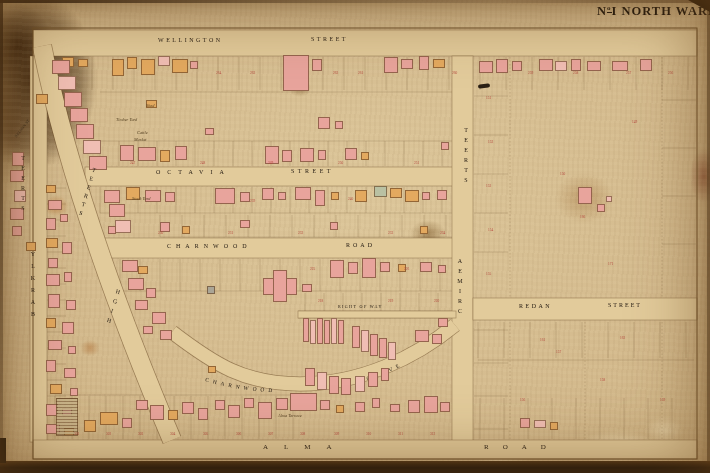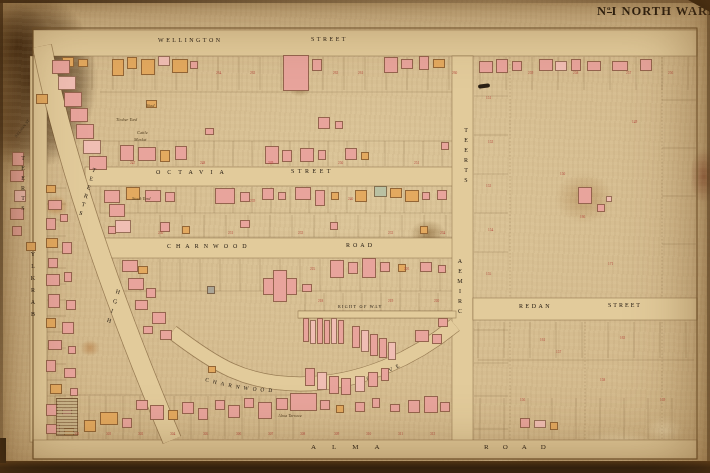--- a/index.html
+++ b/index.html
@@ -444,21 +444,21 @@
     </div>
   <div id="labels-layer">
       <div class="lbl h" style="left: 158px; top: 37px; font-size: 6px; letter-spacing: 2.5px;">WELLINGTON</div>
       <div class="lbl h" style="left: 311px; top: 36px; font-size: 6px; letter-spacing: 2.5px;">STREET</div>
       <div class="lbl h" style="left: 156px; top: 169px; font-size: 6px; letter-spacing: 7px;">OCTAVIA</div>
       <div class="lbl h" style="left: 291px; top: 168px; font-size: 6px; letter-spacing: 3.5px;">STREET</div>
       <div class="lbl h" style="left: 167px; top: 243px; font-size: 6px; letter-spacing: 5px;">CHARNWOOD</div>
       <div class="lbl h" style="left: 346px; top: 242px; font-size: 6px; letter-spacing: 3px;">ROAD</div>
       <div class="lbl h" style="left: 519px; top: 303px; font-size: 6px; letter-spacing: 2.5px;">REDAN</div>
       <div class="lbl h" style="left: 608px; top: 302px; font-size: 6px; letter-spacing: 2px;">STREET</div>
-      <div class="lbl h" style="left: 263px; top: 444px; font-size: 7px; letter-spacing: 16px; margin-left: 48px;">ALMA</div>
+      <div class="lbl h" style="left: 263px; top: 444px; font-size: 7px; letter-spacing: 16px;">ALMA</div>
       <div class="lbl h" style="left: 484px; top: 444px; font-size: 7px; letter-spacing: 14px;">ROAD</div>
       <div class="lbl h" style="left: 338px; top: 305px; font-size: 6px; letter-spacing: 2px; transform: scale(0.68);">RIGHT OF WAY</div>
       <div class="lbl h" style="left: 14px; top: 136px; font-size: 6px; letter-spacing: 0.5px; transform: rotate(-52deg) scale(0.6);">NELSON ST</div>
       <div class="lbl v" style="left: 33px; top: 287px; font-size: 6px; letter-spacing: 6px; transform: translate(-50%, -50%);">YLKRAB</div>
       <div class="lbl v" style="left: 23px; top: 185px; font-size: 6px; letter-spacing: 4px; transform: translate(-50%, -50%);">TEERTS</div>
       <div class="lbl v" style="left: 460px; top: 288px; font-size: 6px; letter-spacing: 4px; transform: translate(-50%, -50%);">AEMIRC</div>
       <div class="lbl v" style="left: 466px; top: 157px; font-size: 6px; letter-spacing: 4px; transform: translate(-50%, -50%);">TEERTS</div>
       <div class="lbl v" style="left: 113px; top: 308px; font-size: 6px; letter-spacing: 4px; transform: translate(-50%, -50%) rotate(17deg);">HGIH</div>
       <div class="lbl v" style="left: 87px; top: 193px; font-size: 6px; letter-spacing: 3px; transform: translate(-50%, -50%) rotate(17deg);">TEERTS</div>
       <div class="cursive" style="left: 146px; top: 104px;">Shed</div>

